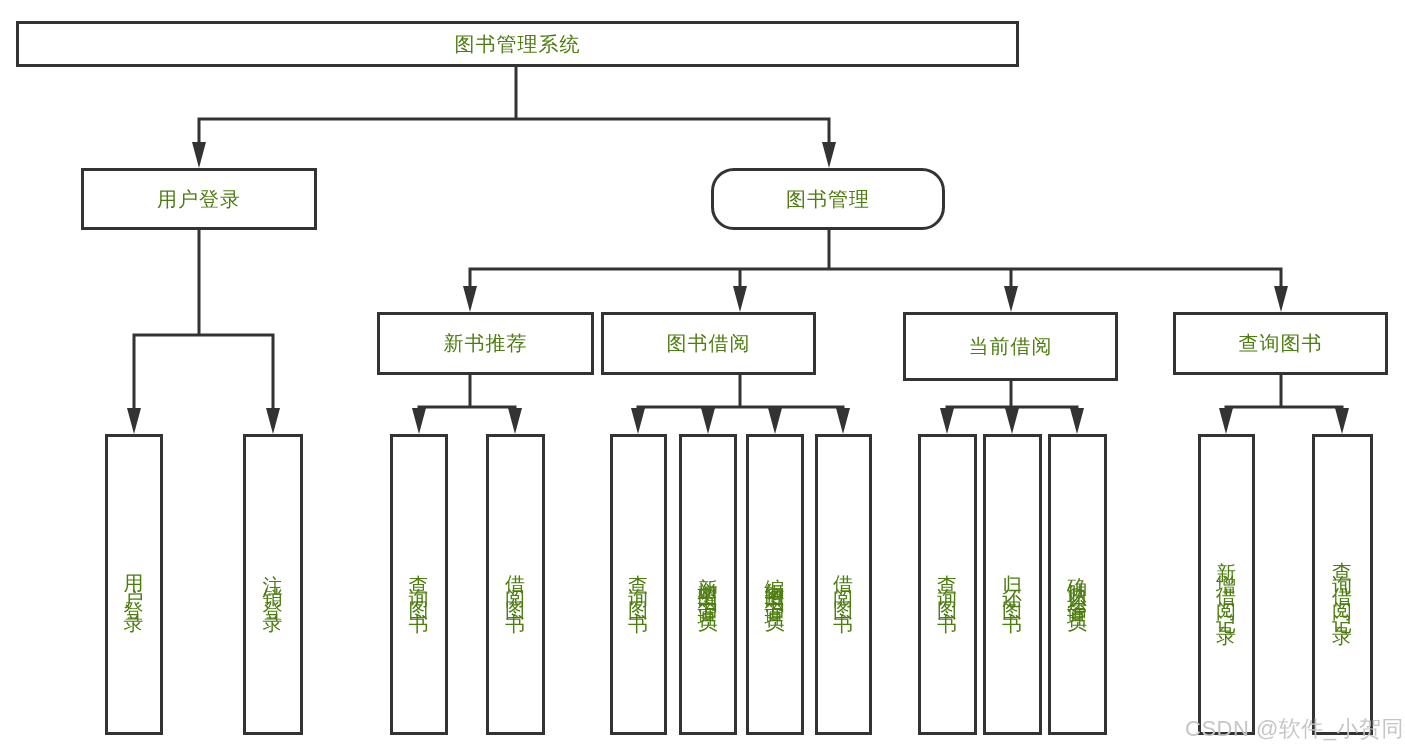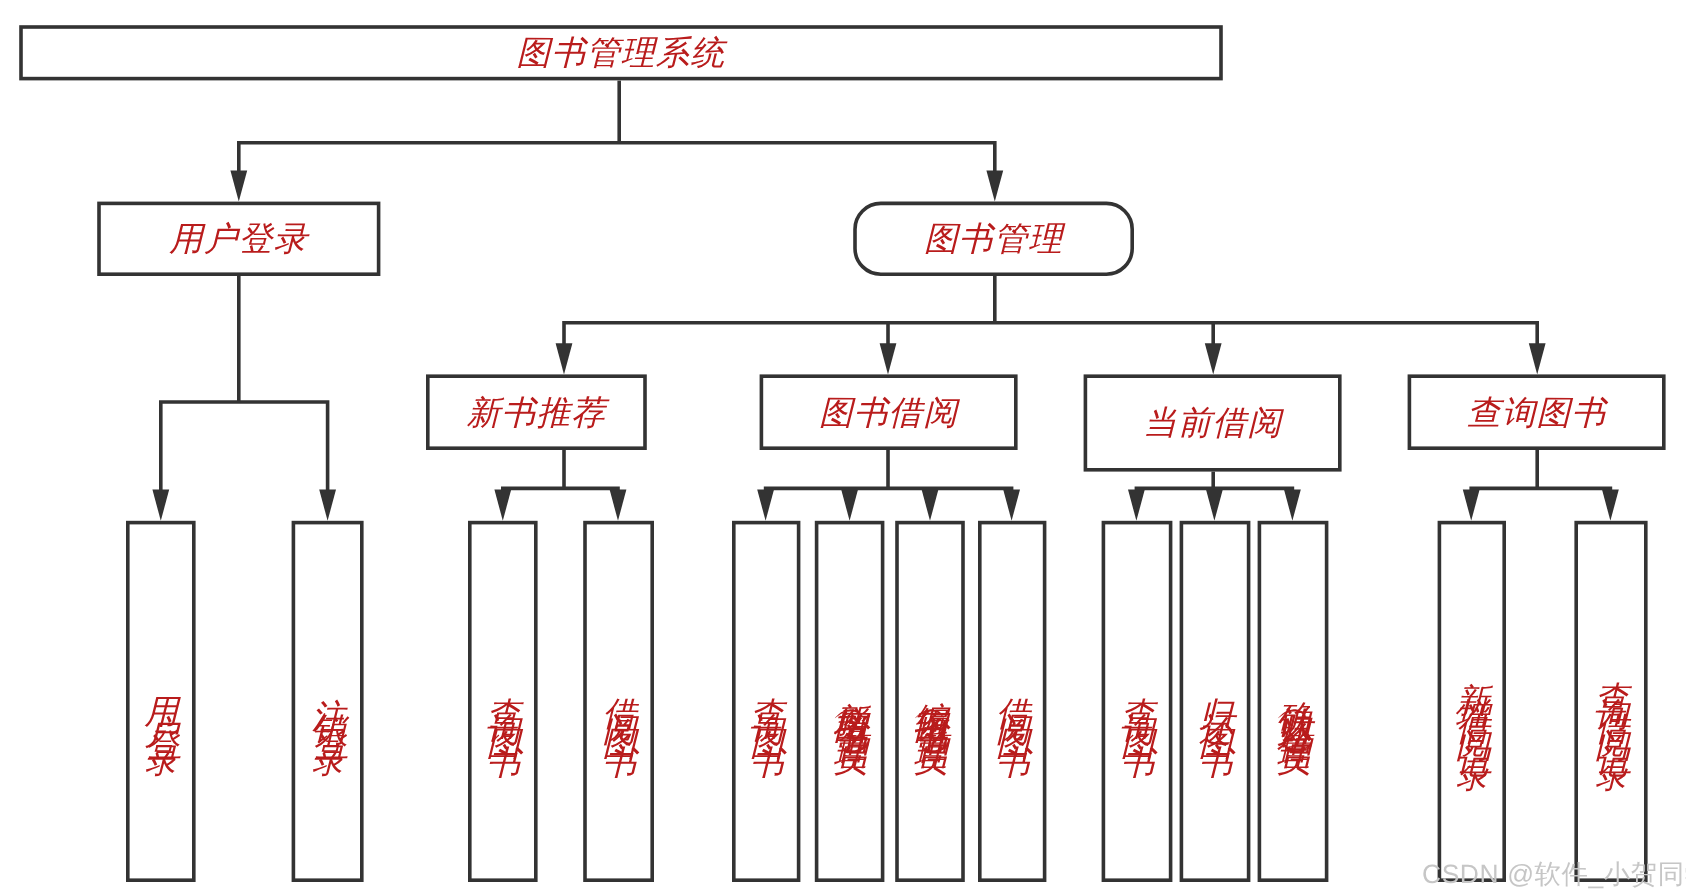--- a/index.html
+++ b/index.html
@@ -17,26 +17,25 @@
     z-index: 0;
   }
   .box {
     position: absolute;
     box-sizing: border-box;
     border: 3px solid #333333;
     background: #ffffff;
     display: flex;
     align-items: center;
     justify-content: center;
-    color: #b91c1c;
-    font-size: 28px;
+    color: #4d7c0f;
+    font-size: 20px;
     letter-spacing: 1px;
     z-index: 1;
     text-align: center;
-    font-style: italic;
   }
   .leaf {
     writing-mode: vertical-rl;
     text-orientation: mixed;
     letter-spacing: 13px;
     line-height: 1;
   }
   .leaf.long {
     letter-spacing: 5px;
   }
@@ -111,23 +110,23 @@
       <polygon points="1219,408 1233,408 1226,434" fill="#333333" stroke="none"></polygon>
       <polygon points="1335,408 1349,408 1342,434" fill="#333333" stroke="none"></polygon>
     </g>
   </svg>
 
   <div class="box" style="left:16px; top:21px; width:1003px; height:46px;">图书管理系统</div>
 
   <div class="box" style="left:81px; top:168px; width:236px; height:62px;">用户登录</div>
   <div class="box" style="left:711px; top:168px; width:234px; height:62px;border-radius:23px;">图书管理</div>
 
-  <div class="box" style="left:355px; top:312px; width:184px; height:63px;">新书推荐</div>
-  <div class="box" style="left:633px; top:312px; width:215px; height:63px;text-align:right;">图书借阅</div>
-  <div class="box" style="left:903px; top:312px; width:215px; height:81px;">当前借阅</div>
+  <div class="box" style="left:377px; top:312px; width:217px; height:63px;">新书推荐</div>
+  <div class="box" style="left:601px; top:312px; width:215px; height:63px;text-align:right;">图书借阅</div>
+  <div class="box" style="left:903px; top:312px; width:215px; height:69px;">当前借阅</div>
   <div class="box" style="left:1173px; top:312px; width:215px; height:63px;">查询图书</div>
 
   <div class="box leaf" style="left:105px; top:434px; width:58px; height:301px;">用户登录</div>
   <div class="box leaf" style="left:243px; top:434px; width:60px; height:301px;">注销登录</div>
 
   <div class="box leaf" style="left:390px; top:434px; width:58px; height:301px;">查询图书</div>
   <div class="box leaf" style="left:486px; top:434px; width:59px; height:301px;">借阅图书</div>
 
   <div class="box leaf" style="left:610px; top:434px; width:57px; height:301px;">查询图书</div>
   <div class="box leaf long" style="left:679px; top:434px; width:58px; height:301px;">新增图书（管理员）</div>

